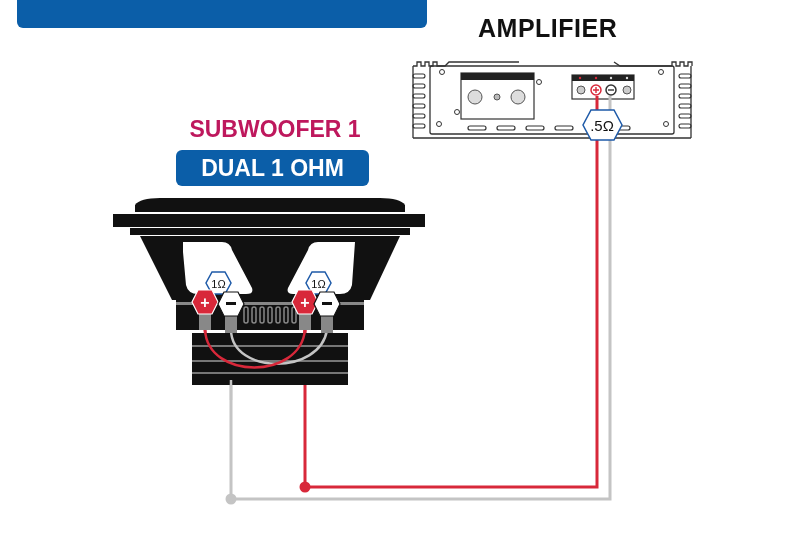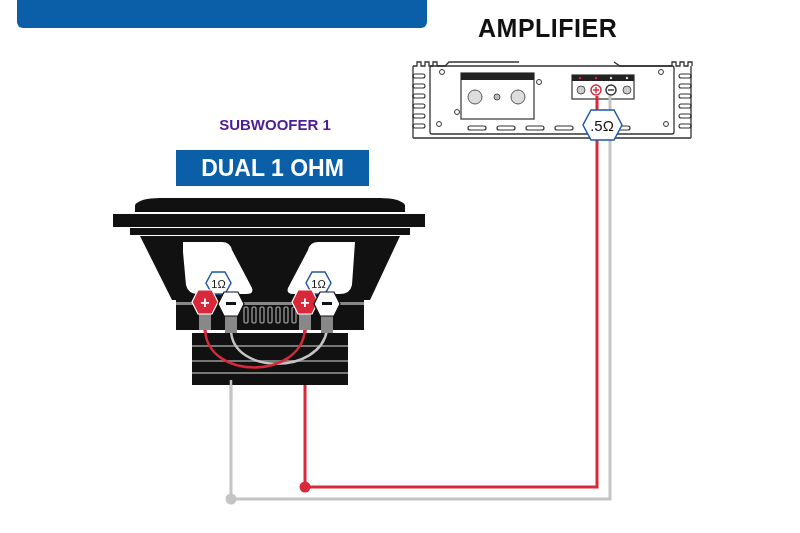--- a/index.html
+++ b/index.html
@@ -2,22 +2,22 @@
 <html><head>
 <meta charset="utf-8">
 <style>
   html, body { margin:0; padding:0; background:#ffffff; }
   body { width:800px; height:533px; position:relative; overflow:hidden; font-family:"Liberation Sans", sans-serif; }
   .banner { position:absolute; left:17px; top:-14px; width:410px; height:42px; border-radius:0 0 6px 6px; overflow:hidden; }
   .banner .yellow { position:absolute; left:0; top:0; width:100%; height:27px; background:#f9c846; }
   .banner .blue { position:absolute; left:0; top:13px; width:100%; height:29px; background:#0b5ea8; }
   .banner .btxt { position:absolute; left:0; top:-14px; width:100%; text-align:center; font-weight:bold; font-size:27px; color:#111; letter-spacing:1px; white-space:nowrap; }
   .amp-title { position:absolute; left:478px; top:14px; width:180px; text-align:left; font-weight:bold; font-size:25px; color:#111; letter-spacing:0.5px; }
-  .sub-title { position:absolute; left:170px; top:116px; width:210px; text-align:center; font-weight:bold; font-size:15px; color:#4c1d95; }
-  .sub-badge { position:absolute; left:176px; top:150px; width:193px; height:36px; background:#0b5ea8; border-radius:0; color:#fff; font-weight:bold; font-size:23px; text-align:center; line-height:36px; }
+  .sub-title { position:absolute; left:170px; top:116px; width:210px; text-align:center; font-weight:bold; font-size:23px; color:#be185d; }
+  .sub-badge { position:absolute; left:176px; top:150px; width:193px; height:36px; background:#0b5ea8; border-radius:6px; color:#fff; font-weight:bold; font-size:23px; text-align:center; line-height:36px; }
   svg.diagram { position:absolute; left:0; top:0; }
 </style>
 </head>
 <body>
 
 <div class="banner">
   <div class="yellow"></div>
   <div class="blue"></div>
   <div class="btxt">FINAL SUB LOAD = 0.5 OHM</div>
 </div>

